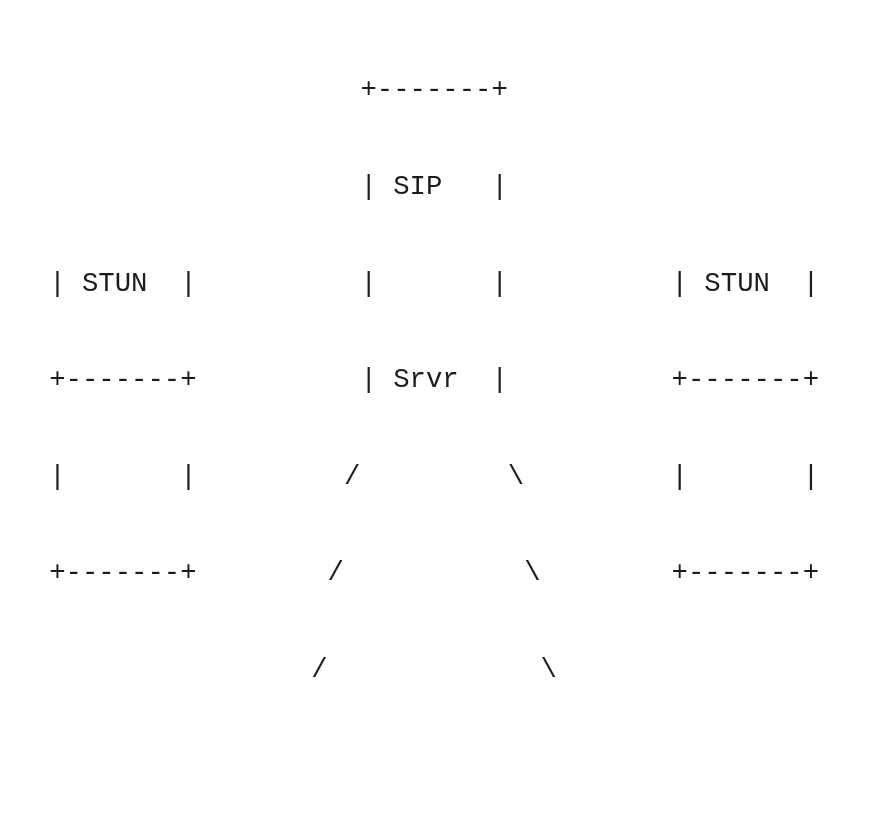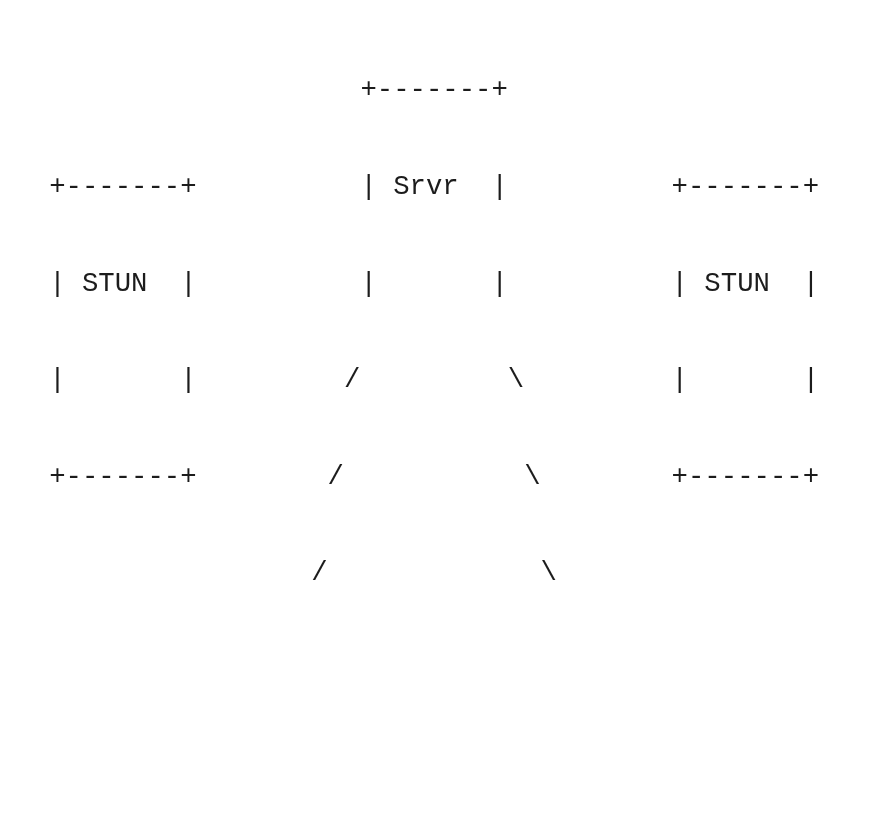--- a/index.html
+++ b/index.html
@@ -27,22 +27,23 @@
     white-space: pre;
     height: 32.2px;
   }
 </style>
 </head>
 <body>
 
 <div class="canvas">
   <div class="ascii-diagram">
     <div class="ascii-line">                      +-------+</div>
+    <div class="ascii-line">                      | SIP   |</div>
+    <div class="ascii-line">   | STUN  |          |       |          | STUN  |</div>
     <div class="ascii-line">   +-------+          | Srvr  |          +-------+</div>
-    <div class="ascii-line">   | STUN  |          |       |          | STUN  |</div>
     <div class="ascii-line">   |       |         /         \         |       |</div>
     <div class="ascii-line">   +-------+        /           \        +-------+</div>
     <div class="ascii-line">                   /             \</div>
     
     
     
     
     
     
     

